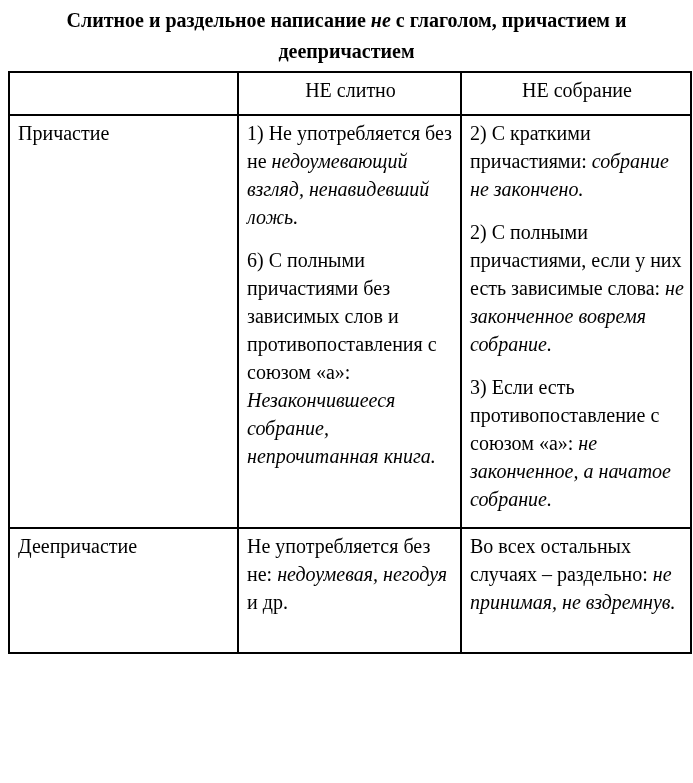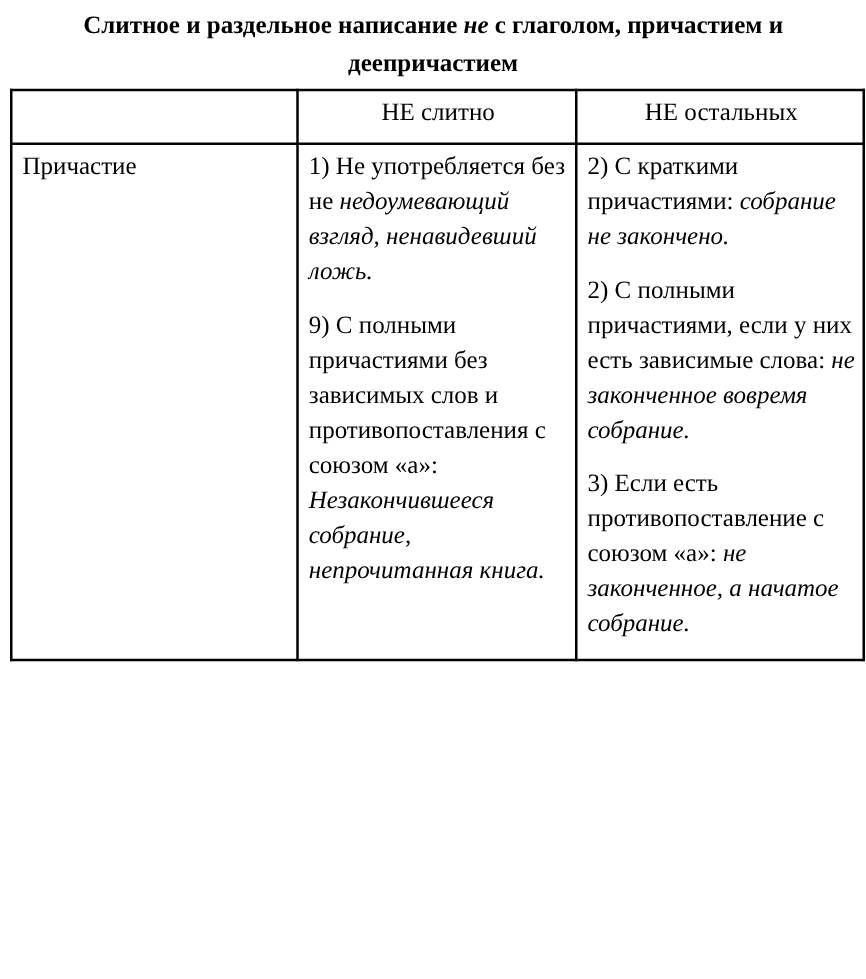--- a/index.html
+++ b/index.html
@@ -68,30 +68,39 @@
   <table class="grammar">
     <colgroup>
       <col class="c1">
         <col class="c2">
         <col class="c3">
     </colgroup>
     <tbody>
       <tr class="hdr">
         <th></th>
         <th>НЕ слитно</th>
-        <th>НЕ остальных</th>
+        <th>НЕ собрание</th>
       </tr>
       <tr class="row-2">
         <td>Причастие</td>
         <td>
             <p><span>1) Не употребляется без не </span><span class="it">недоумевающий взгляд, ненавидевший ложь.</span></p>
-            <p><span>9) С полными причастиями без зависимых слов и противопоставления с союзом «а»: </span><span class="it">Незакончившееся собрание, непрочитанная книга.</span></p>
+            <p><span>6) С полными причастиями без зависимых слов и противопоставления с союзом «а»: </span><span class="it">Незакончившееся собрание, непрочитанная книга.</span></p>
           </td>
         <td>
             <p><span>2) С краткими причастиями: </span><span class="it">собрание не закончено.</span></p>
             <p><span>2) С полными причастиями, если у них есть зависимые слова: </span><span class="it">не законченное вовремя собрание.</span></p>
             <p><span>3) Если есть противопоставление с союзом «а»: </span><span class="it">не законченное, а начатое собрание.</span></p>
+          </td>
+      </tr>
+      <tr class="row-3">
+        <td>Деепричастие</td>
+        <td>
+            <p><span>Не употребляется без не: </span><span class="it">недоумевая, негодуя</span><span> и др.</span></p>
+          </td>
+        <td>
+            <p><span>Во всех остальных случаях – раздельно: </span><span class="it">не принимая, не вздремнув.</span></p>
           </td>
       </tr>
     </tbody>
   </table>
 
 </div>
 
 </body></html>

